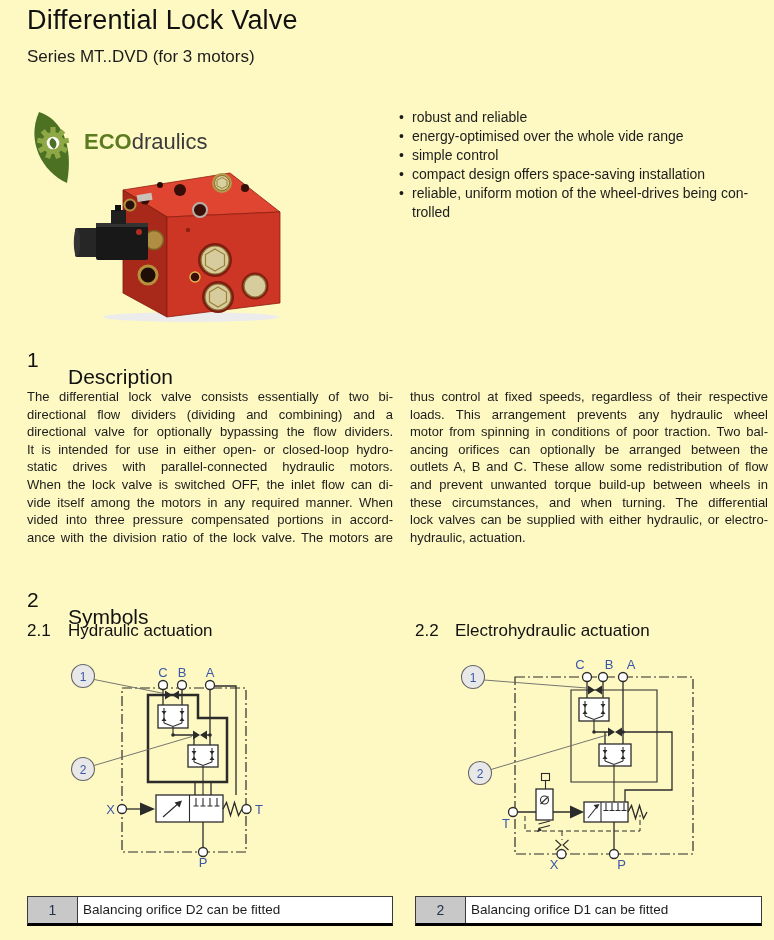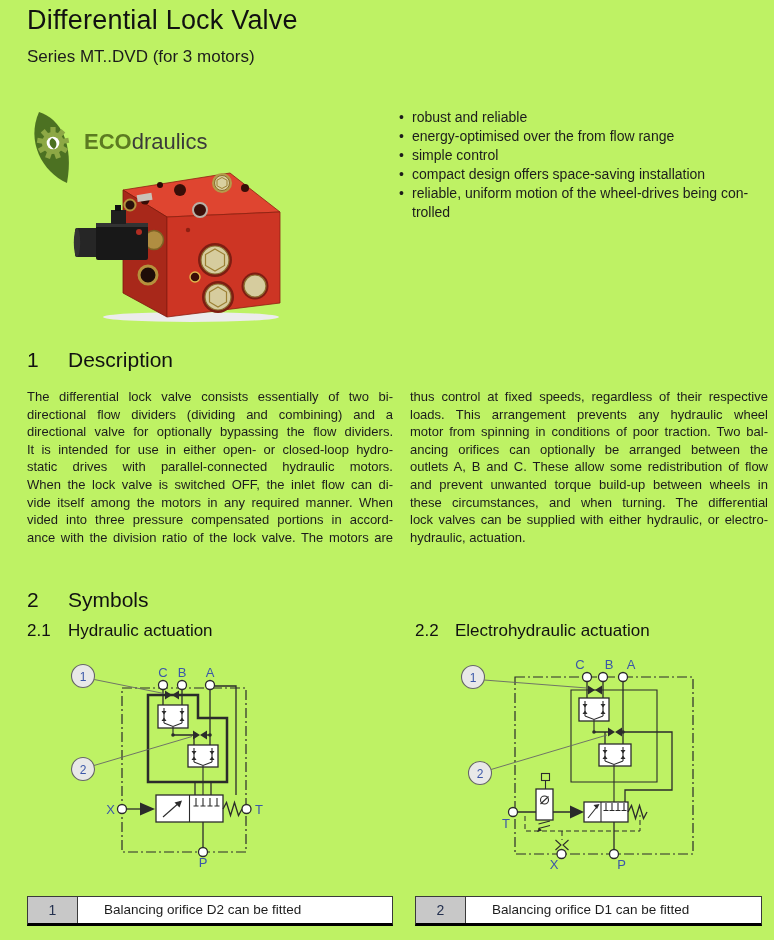--- a/index.html
+++ b/index.html
@@ -1,39 +1,39 @@
 <!DOCTYPE html>
 <html><head>
 <meta charset="utf-8">
 <style>
   html,body{margin:0;padding:0;background:#ffffff;}
-  .page{position:relative;width:774px;height:940px;background:#bef264;overflow:hidden;
+  .page{position:relative;width:774px;height:940px;background:#fef9c3;overflow:hidden;
         font-family:"Liberation Sans", sans-serif;color:#1c1c1c;}
   .abs{position:absolute;}
   .title{left:27px;top:5px;font-size:27px;font-weight:400;letter-spacing:.2px;color:#111;}
   .subtitle{left:27px;top:47px;font-size:17px;color:#1c1c1c;}
   .logo{left:22px;top:110px;display:flex;align-items:flex-start;}
   .logo-text{margin-top:16px;margin-left:4px;font-size:22px;line-height:31px;white-space:nowrap;}
   .logo-eco{font-weight:700;color:#5c7b21;}
   .logo-rest{font-weight:400;color:#3a3a3a;}
   .features{left:399px;top:108px;width:372px;font-size:14px;line-height:19px;}
   .feat{display:flex;}
   .feat .b{width:13px;flex:0 0 13px;}
   .feat .t{flex:1;}
   .h2{font-size:21px;font-weight:400;color:#111;}
   .h2 .num{position:absolute;left:27px;}
-  .h2 .ttl{position:absolute;left:68px;white-space:nowrap;}
+  .h2 .ttl{position:absolute;left:68px;white-space:nowrap;margin-top:17px;}
   .h3{font-size:17px;font-weight:400;color:#111;}
   .col{font-size:13px;}
   .jline{height:17.6px;line-height:17.6px;overflow:hidden;text-align:justify;text-align-last:justify;white-space:normal;}
   .jline.last{text-align:left;text-align-last:left;}
   .footnote{display:flex;height:26px;border:1px solid #3a3a3a;border-bottom:3px solid #000;background:#fff;}
   .fn-num{width:49px;flex:0 0 49px;background:#c8c8c8;border-right:1px solid #3a3a3a;
           text-align:center;line-height:26px;font-size:14px;color:#24304f;}
-  .fn-text{flex:1;padding-left:26px;line-height:26px;font-size:13.5px;color:#1c1c1c;white-space:nowrap;}
+  .fn-text{flex:1;padding-left:5px;line-height:26px;font-size:13.5px;color:#1c1c1c;white-space:nowrap;}
   
   svg{display:block;}
   .ln{stroke:#2b2b2b;stroke-width:1.3;fill:none;}
   .ln12{stroke:#2b2b2b;stroke-width:1.1;fill:none;}
   .thk{stroke:#2b2b2b;stroke-width:2.5;fill:none;}
   .dd{stroke:#2b2b2b;stroke-width:1.2;fill:none;stroke-dasharray:10 3 2 3;}
   .dsh{stroke:#2b2b2b;stroke-width:1;fill:none;stroke-dasharray:5 3;}
   .wh{fill:#ffffff;stroke:#2b2b2b;stroke-width:1.3;}
   .blk{fill:#2b2b2b;stroke:none;}
   .ldr{stroke:#666;stroke-width:.9;fill:none;}
@@ -115,21 +115,21 @@
     </svg>
   </div>
 
   <div class="abs features">
     <div class="feat">
         <span class="b">•</span>
         <span class="t">robust and reliable</span>
       </div>
     <div class="feat">
         <span class="b">•</span>
-        <span class="t">energy-optimised over the from flow range</span>
+        <span class="t">energy-optimised over the whole vide range</span>
       </div>
     <div class="feat">
         <span class="b">•</span>
         <span class="t">simple control</span>
       </div>
     <div class="feat">
         <span class="b">•</span>
         <span class="t">compact design offers space-saving installation</span>
       </div>
     <div class="feat">

